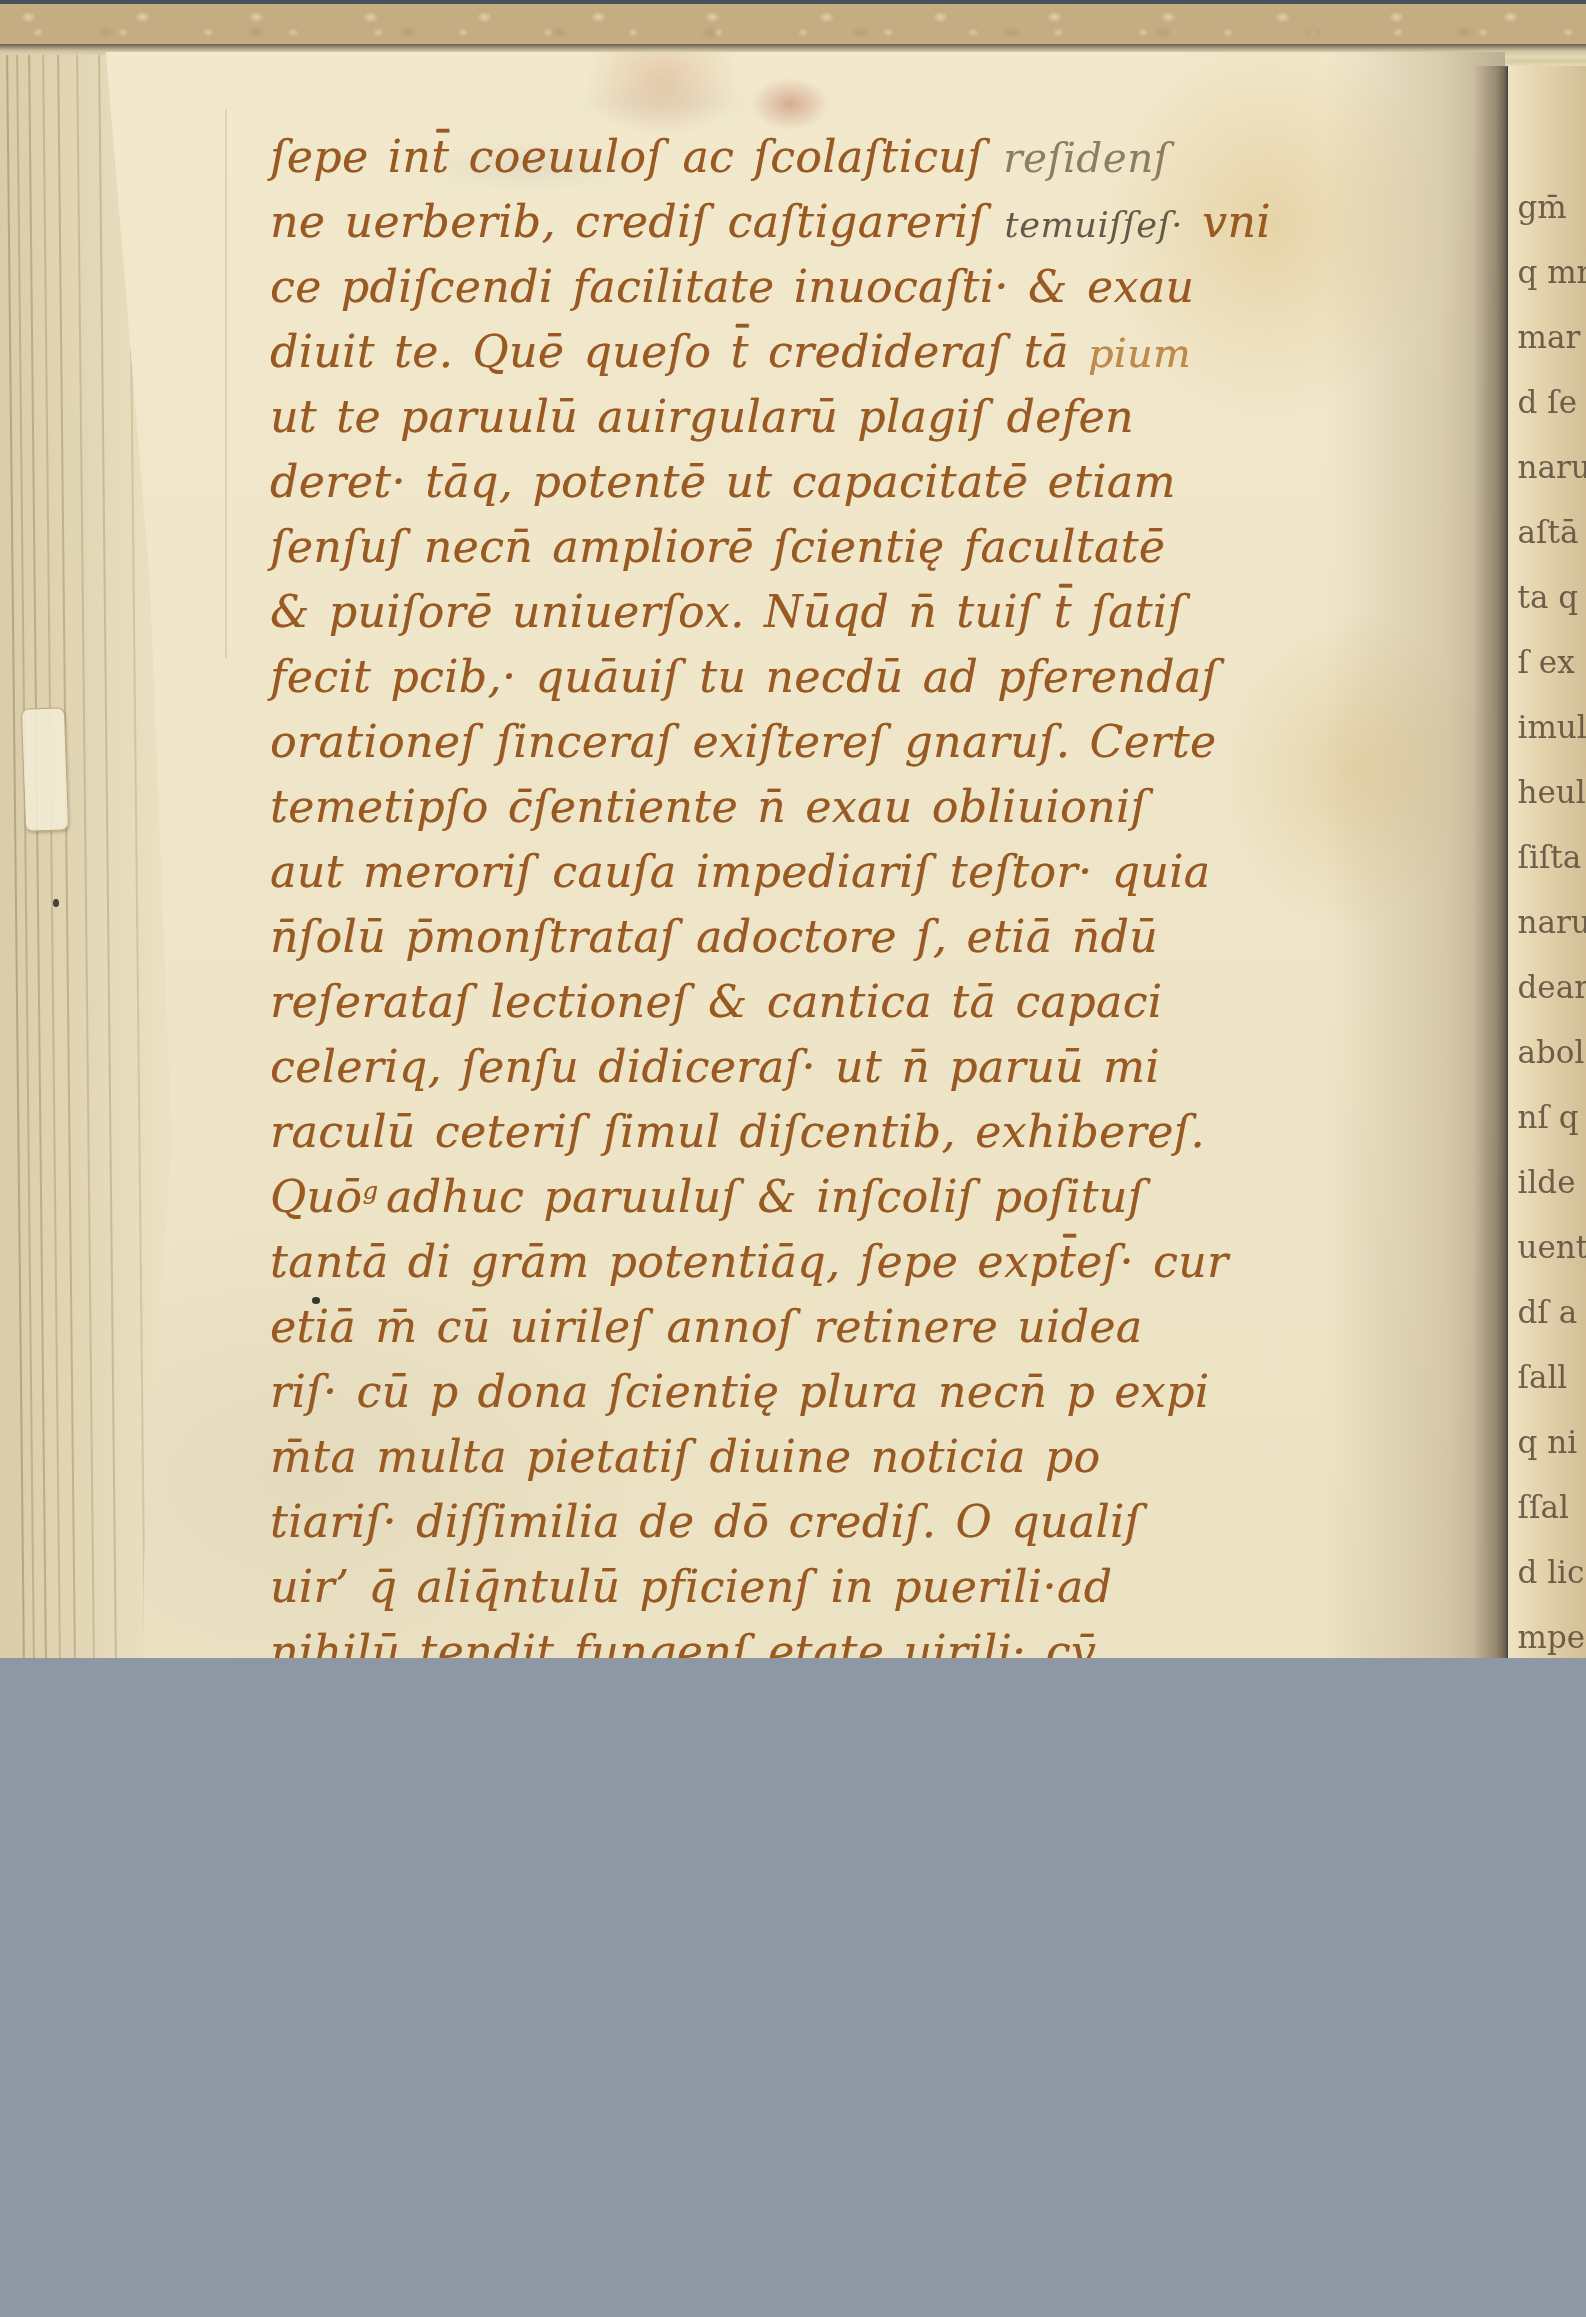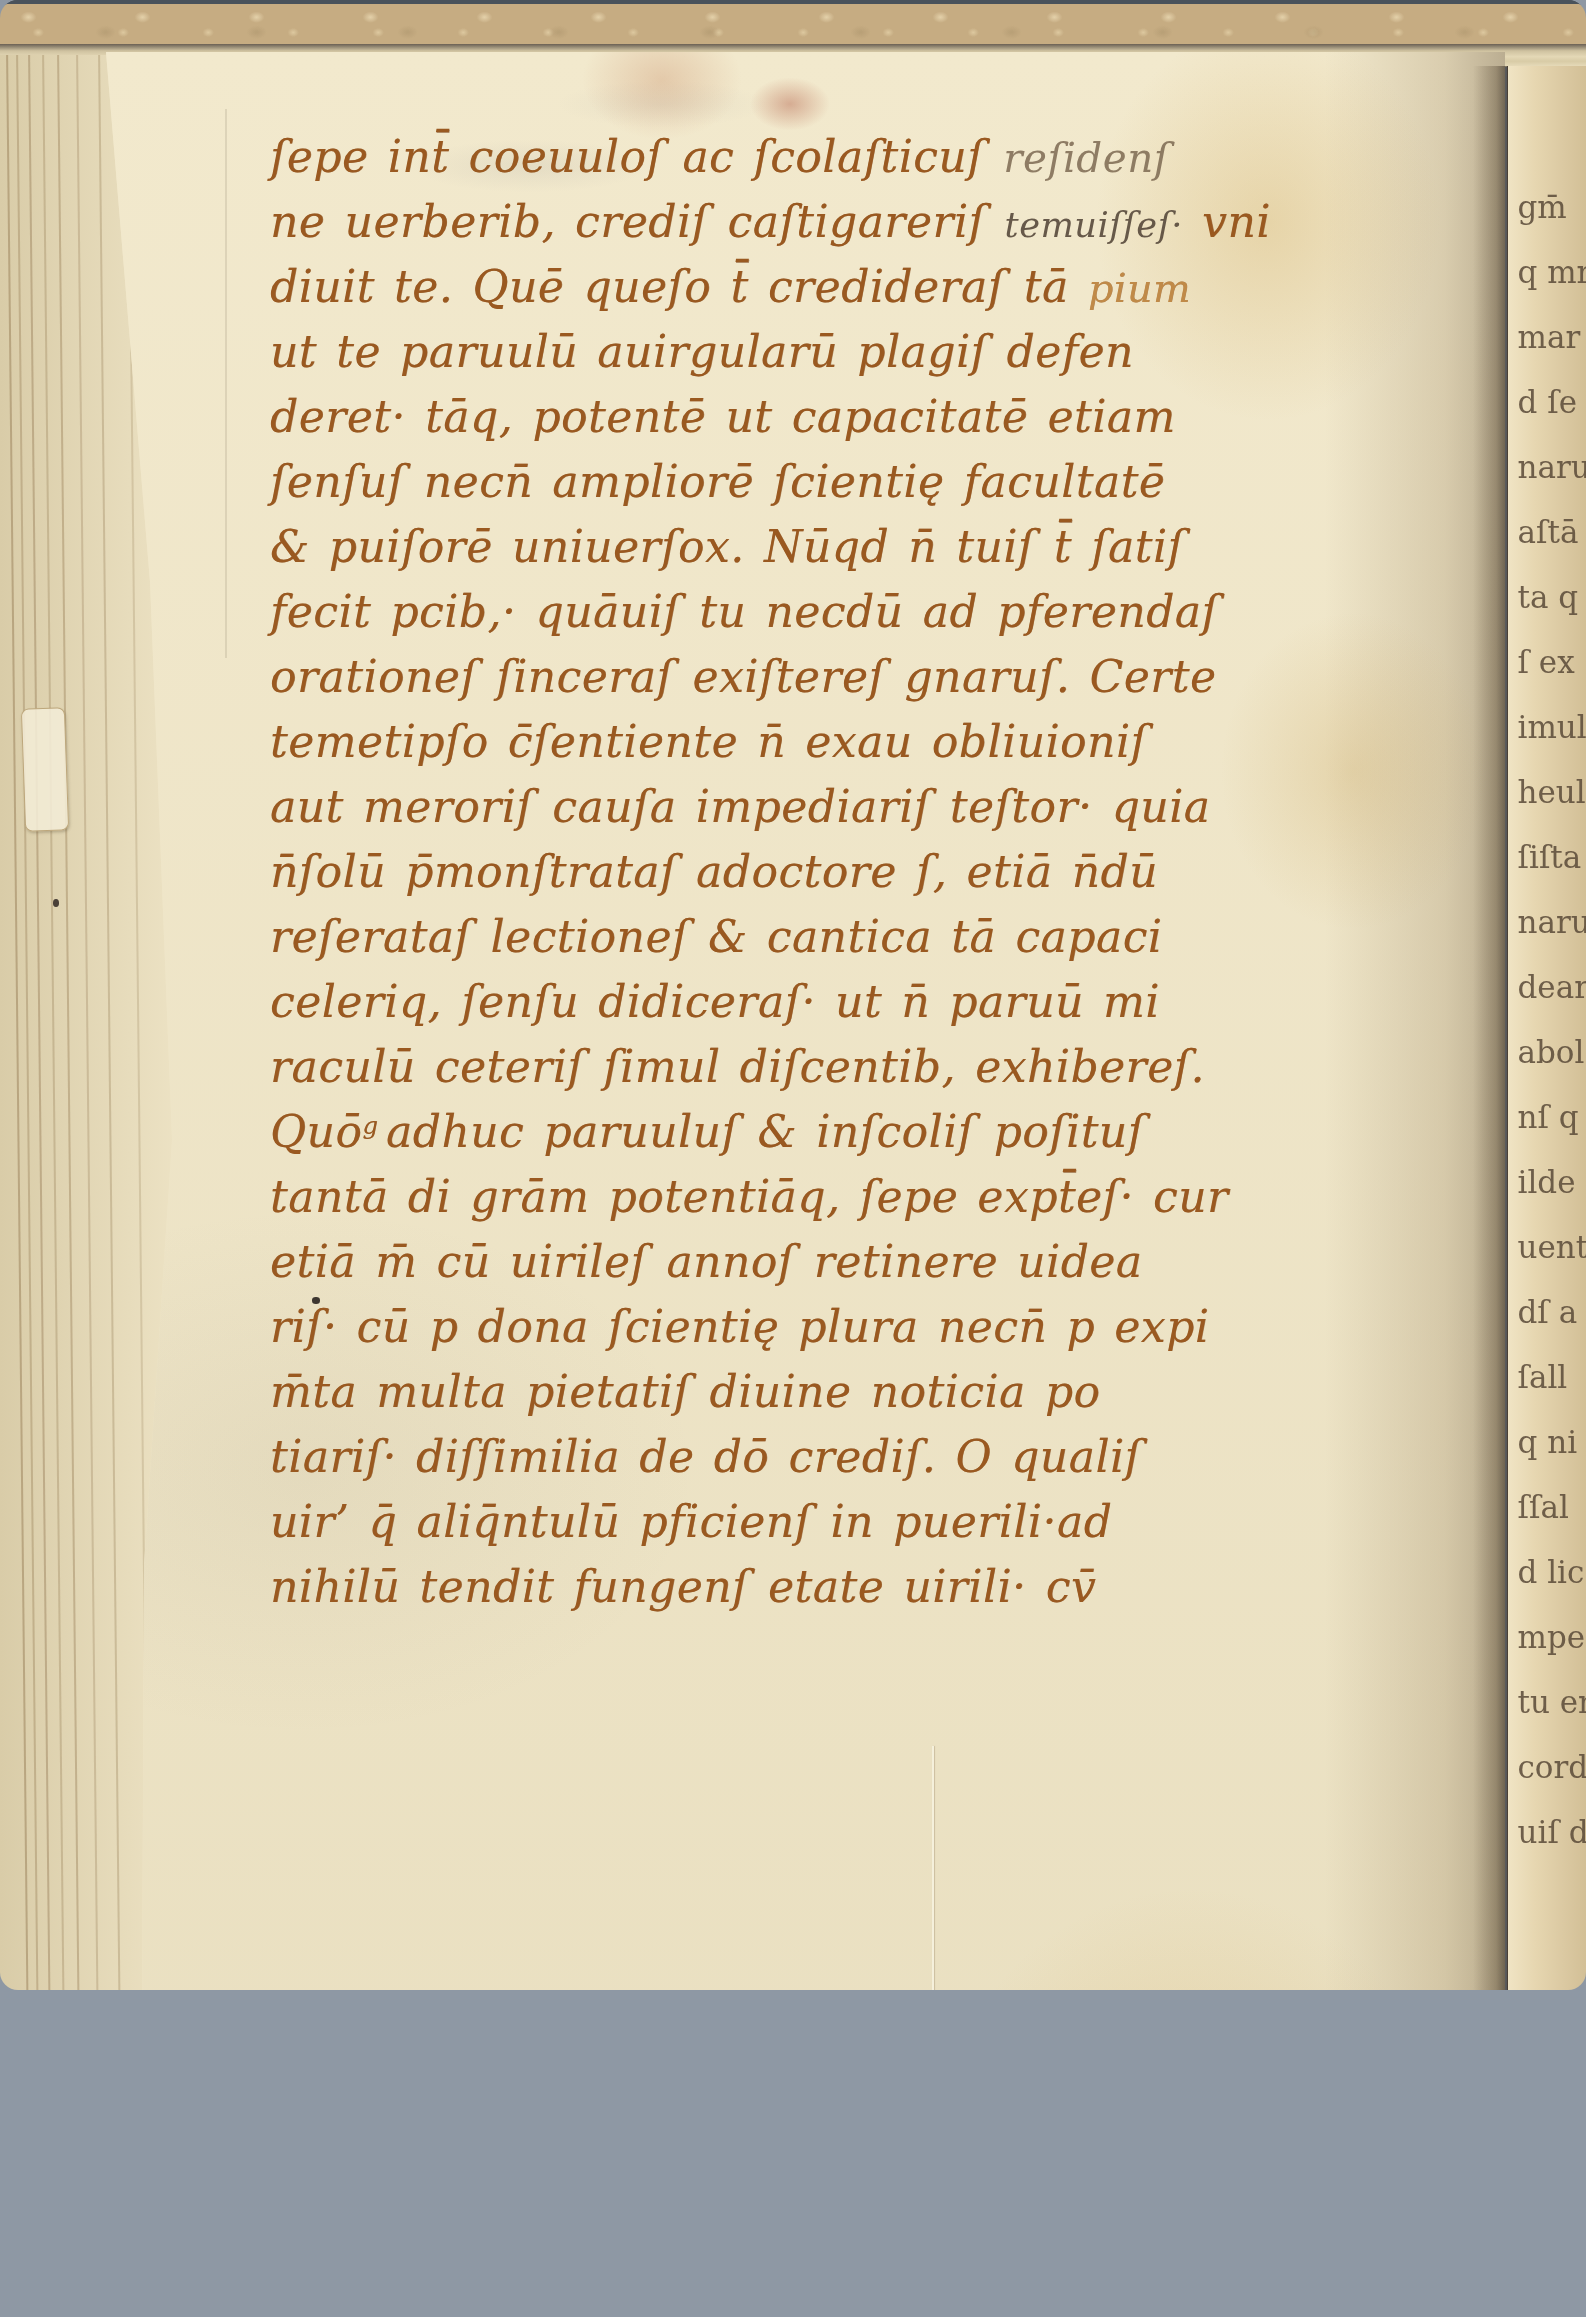--- a/index.html
+++ b/index.html
@@ -1,18 +1,18 @@
 <!DOCTYPE html>
 <html style="font-size:15px"><head>
 <meta charset="utf-8">
 <style>
   html,body{margin:0;padding:0;background:#8e98a4;}
-  #scene{position:relative;width:1586px;height:1990px;overflow:hidden;
+  #scene{position:relative;width:1586px;height:1658px;overflow:hidden;
          background:linear-gradient(#4e5760 0 3.8px,#8e98a4 3.8px);
-         font-family:"DejaVu Serif",serif;border-radius:18px;}
+         font-family:"DejaVu Serif",serif;}
   
   .bg-top{position:absolute;left:0;top:0;width:100%;height:4.7px;background:#49525b;}
   .bg-bottom{position:absolute;left:0;top:2294px;width:100%;height:24px;background:#8e98a4;}
   
   .cover{background-color:#c6ac82;
          background-image:
            radial-gradient(13.2px 9.5px at 25% 30%, rgba(235,218,180,.8), transparent 60%),
            radial-gradient(17px 11.4px at 70% 60%, rgba(172,148,108,.55), transparent 60%),
            radial-gradient(9.5px 7.6px at 45% 75%, rgba(231,213,172,.7), transparent 60%);
          background-size:114px 44px,151px 47px,85px 38px;}
@@ -94,20 +94,21 @@
     <div class="leaf-edge" style="left:76px;opacity:.55"></div>
     <div class="leaf-edge" style="left:98px;opacity:.6"></div>
     <div class="leaf-edge" style="left:127px;opacity:.45"></div>
   </div>
 
   <div class="page">
     <div class="crease2"></div>
     <div class="text-block">
         <div class="ms-line"><span class="ink-main">ſepe int̄ coeuuloſ ac ſcolaſticuſ </span><span class="ink-faded">reſidenſ</span></div>
         <div class="ms-line"><span class="ink-main">ne uerberib, crediſ caſtigareriſ </span><span class="ink-dark">temuiſſeſ·</span><span class="ink-main"> vni</span></div>
+        <div class="ms-line"><span class="ink-main">ce pdiſcendi facilitate inuocaſti· &amp; exau</span></div>
         <div class="ms-line"><span class="ink-main">diuit te. Quē queſo t̄ credideraſ tā </span><span class="ink-light">pium</span></div>
         <div class="ms-line"><span class="ink-main">ut te paruulū auirgularū plagiſ defen</span></div>
         <div class="ms-line"><span class="ink-main">deret· tāq, potentē ut capacitatē etiam</span></div>
         <div class="ms-line"><span class="ink-main">ſenſuſ necn̄ ampliorē ſcientię facultatē</span></div>
         <div class="ms-line"><span class="ink-main">&amp; puiſorē uniuerſox. Nūqd n̄ tuiſ t̄ ſatiſ</span></div>
         <div class="ms-line"><span class="ink-main">fecit pcib,· quāuiſ tu necdū ad pferendaſ</span></div>
         <div class="ms-line"><span class="ink-main">orationeſ ſinceraſ exiſtereſ gnaruſ. Certe</span></div>
         <div class="ms-line"><span class="ink-main">temetipſo c̄ſentiente n̄ exau obliuioniſ</span></div>
         <div class="ms-line"><span class="ink-main">aut meroriſ cauſa impediariſ teſtor· quia</span></div>
         <div class="ms-line"><span class="ink-main">n̄ſolū p̄monſtrataſ adoctore ſ, etiā n̄dū</span></div>

